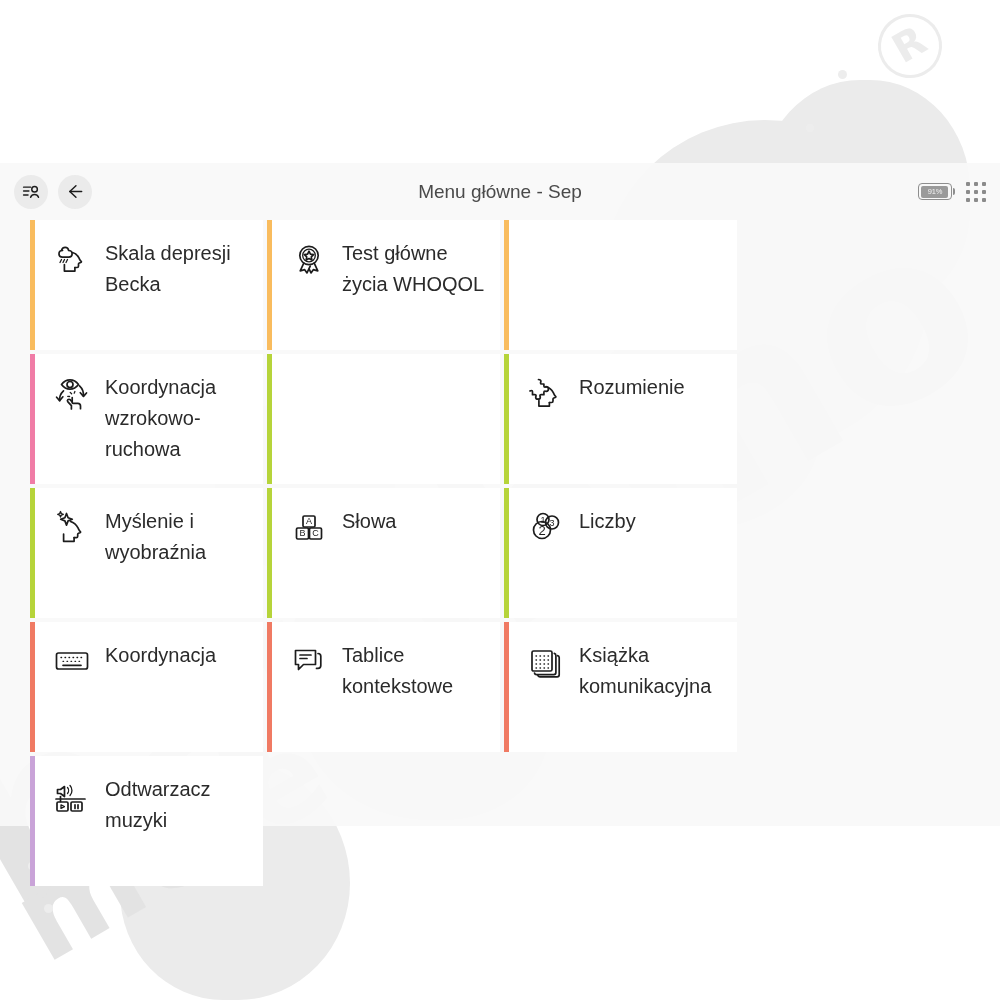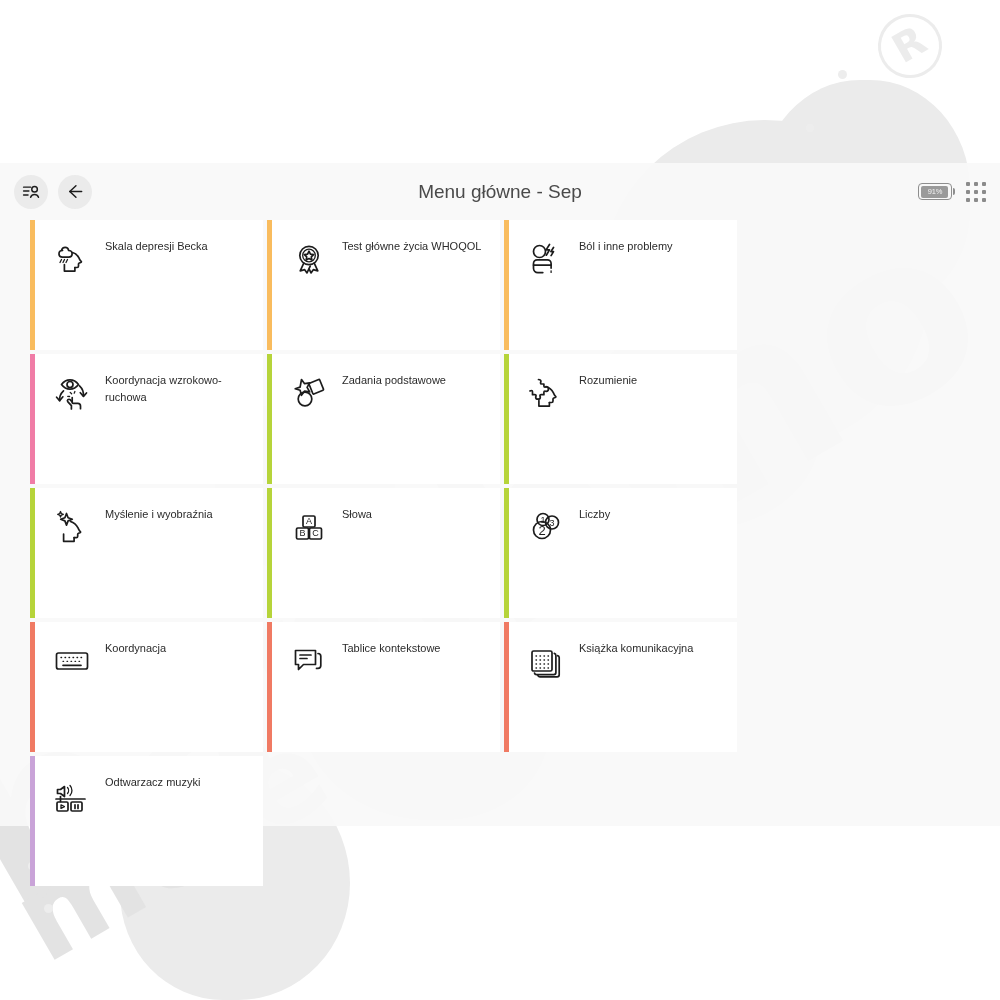--- a/index.html
+++ b/index.html
@@ -230,21 +230,21 @@
     align-items: center;
     justify-content: center;
     margin-top: 1px;
   }
   .tile-icon svg {
     width: 40px;
     height: 40px;
     display: block;
   }
   .tile-label {
-    font-size: 11px;
+    font-size: 20px;
     line-height: 1.55;
     color: #2b2b2b;
     font-family: "Liberation Sans", sans-serif;
     word-break: break-word;
     padding-top: 1px;
   }
 
   .stroke {
     fill: none;
     stroke: #1c1c1c;
@@ -371,34 +371,20 @@
             <path class="stroke" d="M14.8 24.2l-3.6 7.6 4.5-1.1 2.3 3.2 3.2-6.8"></path>
             <path class="stroke" d="M25.2 24.2l3.6 7.6-4.5-1.1-2.3 3.2-1.7-3.6"></path>
           </svg>
         </span>
         <span class="tile-label">Test główne życia WHOQOL</span>
       </div>
     </div>
 
     <div class="tile">
       <div class="tile-accent" style="background:#f9bc5e"></div>
-      <div class="tile-body">
-        <span class="tile-icon">
-          <svg viewBox="0 0 40 40">
-            <circle class="stroke" cx="13.5" cy="12.5" r="6"></circle>
-            <path class="stroke" d="M23.5 5.5l-3.4 5.4h3.4l-3.2 5.3"></path>
-            <path class="stroke" d="M27.5 8.5l-2.6 4.1h2.6l-2.4 4"></path>
-            <path class="stroke" d="M7.5 24.5c0-2 1.6-3.6 3.6-3.6h10.4c2 0 3.6 1.6 3.6 3.6v1.6H7.5z"></path>
-            <path class="stroke" d="M7.5 26.1v3.2c0 2.4 1.9 4.3 4.3 4.3h5"></path>
-            <path class="stroke" d="M25.1 26.1v3"></path>
-            <line class="stroke-thin" x1="25.1" y1="31.8" x2="25.1" y2="33.4"></line>
-          </svg>
-        </span>
-        <span class="tile-label">Ból i inne problemy</span>
-      </div>
     </div>
 
     <div class="tile">
       <div class="tile-accent" style="background:#f07ca6"></div>
       <div class="tile-body">
         <span class="tile-icon">
           <svg viewBox="0 0 40 40">
             <path class="stroke" d="M9.5 11.5c2.2-3 5.4-4.6 8.5-4.6s6.3 1.6 8.5 4.6c-2.2 3-5.4 4.6-8.5 4.6s-6.3-1.6-8.5-4.6z"></path>
             <circle class="stroke" cx="18" cy="11.5" r="3"></circle>
             <path class="stroke" d="M27.5 12.8c2.8 2.6 4.2 6.2 3.9 9.9"></path>
@@ -411,30 +397,20 @@
             <line class="stroke-thin" x1="22.2" y1="20.2" x2="22.9" y2="18.5"></line>
             <line class="stroke-thin" x1="17.6" y1="23.5" x2="15.7" y2="23.4"></line>
           </svg>
         </span>
         <span class="tile-label">Koordynacja wzrokowo-ruchowa</span>
       </div>
     </div>
 
     <div class="tile">
       <div class="tile-accent" style="background:#b6d43a"></div>
-      <div class="tile-body">
-        <span class="tile-icon">
-          <svg viewBox="0 0 40 40">
-            <path class="stroke" d="M12.5 6.5l3.1 4.2 5.1-0.8-2.6 4.5 2.6 4.5-5.1-0.8-3.1 4.2-1.4-5-4.9-1.6 4.9-1.6z"></path>
-            <rect class="stroke" x="21.5" y="8" width="11.5" height="11.5" rx="0.8" transform="rotate(-22 27.2 13.7)"></rect>
-            <circle class="stroke" cx="16" cy="26" r="6.8"></circle>
-          </svg>
-        </span>
-        <span class="tile-label">Zadania podstawowe</span>
-      </div>
     </div>
 
     <div class="tile">
       <div class="tile-accent" style="background:#b6d43a"></div>
       <div class="tile-body">
         <span class="tile-icon">
           <svg viewBox="0 0 40 40">
             <path class="stroke" d="M12.5 6.5c1.6 0 2.4 1 2.4 2 0 0.6-0.4 1-0.4 1.5 0 0.6 0.5 1 1.2 1h2.2v2c0 0.7 0.4 1.2 1 1.2 0.5 0 0.9-0.4 1.5-0.4 1.1 0 2 0.9 2 2.3 0 1.4-0.9 2.3-2 2.3-0.6 0-1-0.4-1.5-0.4-0.6 0-1 0.5-1 1.2v2.5h-2.8c-0.7 0-1.2 0.4-1.2 1 0 0.5 0.4 0.9 0.4 1.5 0 1.1-0.9 2-2.3 2-1.4 0-2.3-0.9-2.3-2 0-0.6 0.4-1 0.4-1.5 0-0.6-0.5-1-1.2-1H6.5v-3c0-0.7-0.4-1.2-1-1.2-0.5 0-0.9 0.4-1.5 0.4"></path>
             <path class="stroke" d="M20 13.5c3.3 1 6 3.6 7.3 6.2 0.9 1.8 1.2 3 2.2 3.6 0.6 0.4 0.5 1-0.2 1.2l-1.5 0.5c-0.5 0.2-0.8 0.5-0.8 1v2.1c0 0.8-0.6 1.4-1.4 1.4h-2.2"></path>
             <path class="stroke" d="M23.4 29.5v3.6H12.9v-5.6"></path>

